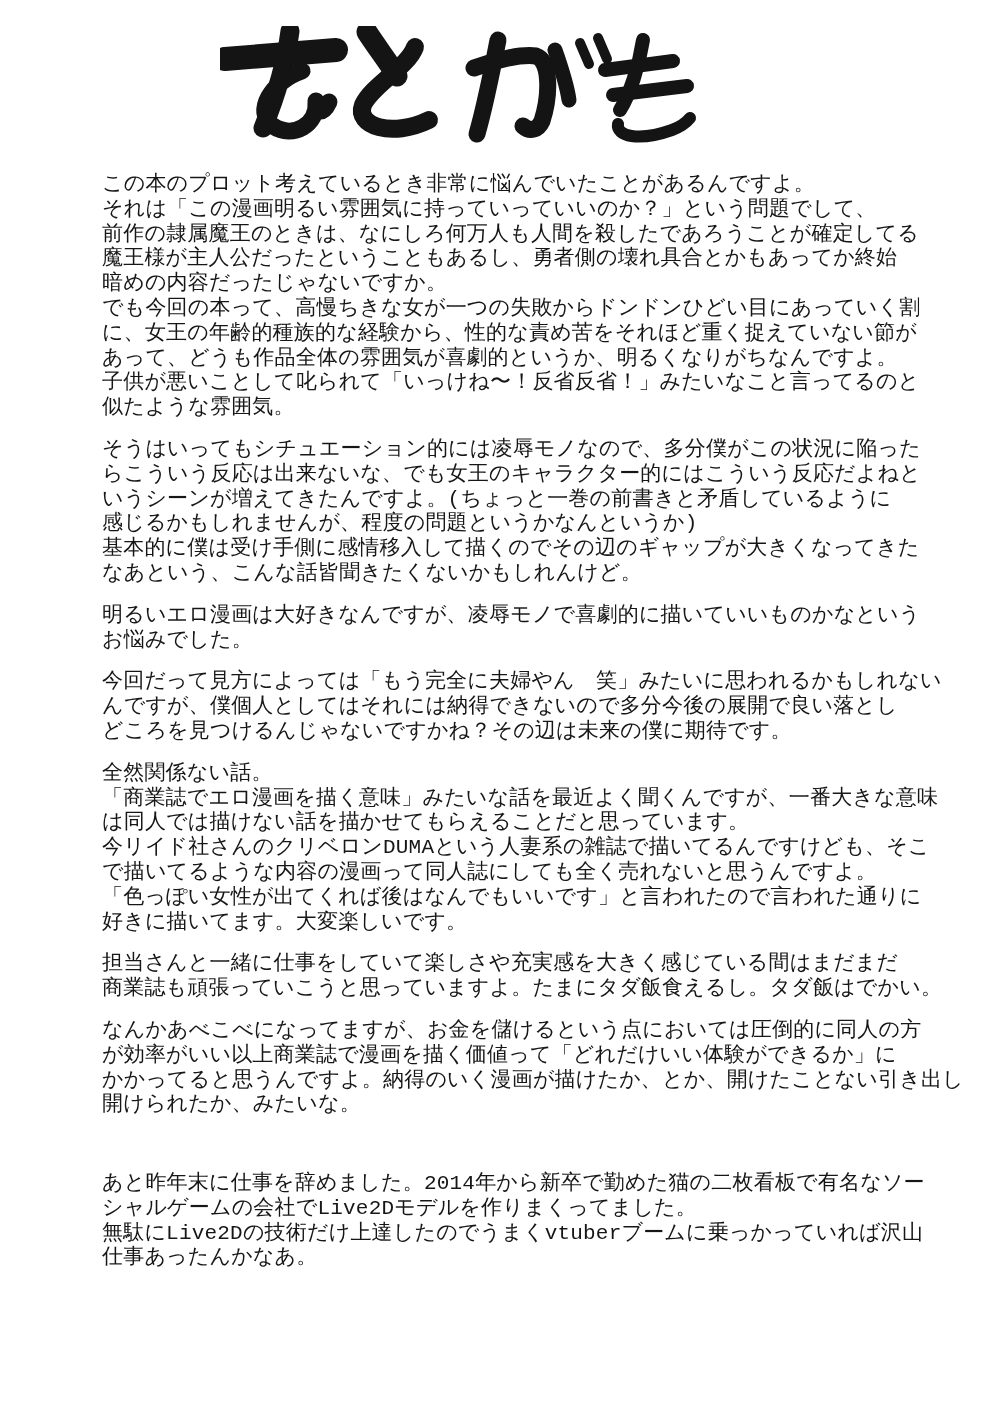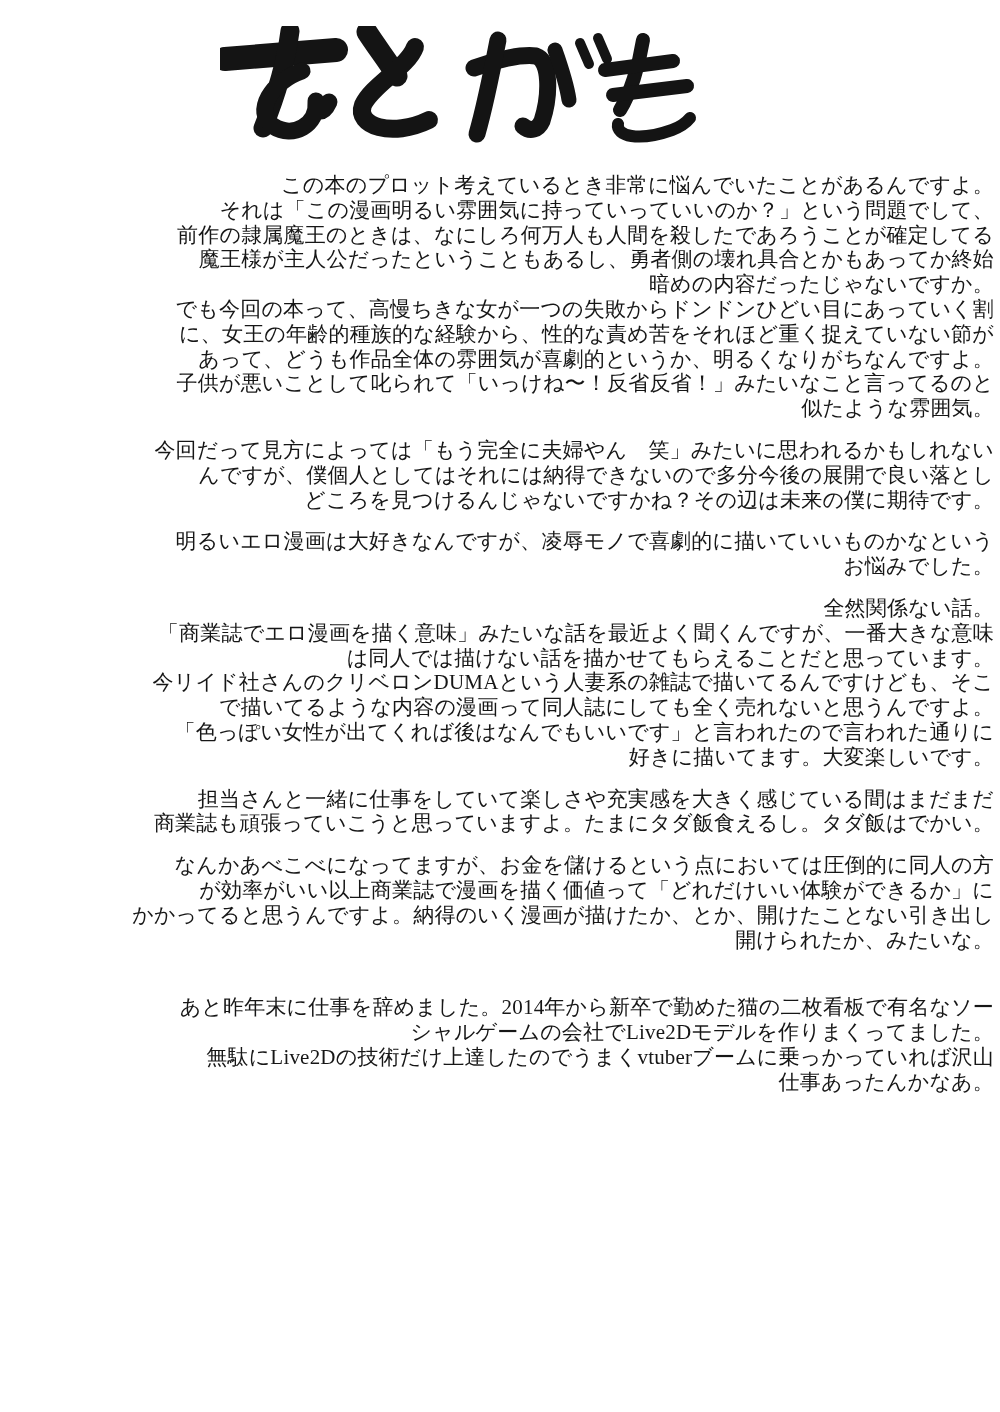--- a/index.html
+++ b/index.html
@@ -2,22 +2,21 @@
 <html><head>
 <meta charset="utf-8">
 <style>
   html,body{margin:0;padding:0;background:#e8e8e8;}
   .page{
     position:relative;
     width:1000px;height:1412px;
     margin:0 auto;
     background:#ffffff;
     overflow:hidden;
-    font-family:Liberation Serif, serif;
-    text-align:right;
+    font-family:Liberation Mono, monospace;
   }
   .title-wrap{
     position:absolute;left:220px;top:26px;width:480px;height:124px;
   }
   .title-wrap svg{display:block;width:100%;height:100%;}
   .title-stroke{fill:none;stroke:#141414;stroke-linecap:round;stroke-linejoin:round;}
   .sr-only{
     position:absolute;width:1px;height:1px;overflow:hidden;
     clip:rect(0 0 0 0);white-space:nowrap;
   }
@@ -25,21 +24,21 @@
     position:absolute;left:102px;top:173px;width:892px;
     font-size:21px;line-height:24.8px;color:#161616;
     letter-spacing:0.2px;
   }
   .body-text p{
     margin:17px 0 0 0;
     white-space:pre-line;
   }
   .body-text p.first{margin-top:0;}
   .body-text p.gap-xl{}
-  .body-text p.gap-xxl{margin-top:43px;}
+  .body-text p.gap-xxl{margin-top:54px;}
 </style>
 </head>
 <body>
 
 <div class="page">
 
   <div class="title-wrap">
     <span class="sr-only">あとがき</span>
     <svg viewBox="0 0 480 124" aria-hidden="true">
 
@@ -75,25 +74,31 @@
     <p class="first">この本のプロット考えているとき非常に悩んでいたことがあるんですよ。
 それは「この漫画明るい雰囲気に持っていっていいのか？」という問題でして、
 前作の隷属魔王のときは、なにしろ何万人も人間を殺したであろうことが確定してる
 魔王様が主人公だったということもあるし、勇者側の壊れ具合とかもあってか終始
 暗めの内容だったじゃないですか。
 でも今回の本って、高慢ちきな女が一つの失敗からドンドンひどい目にあっていく割
 に、女王の年齢的種族的な経験から、性的な責め苦をそれほど重く捉えていない節が
 あって、どうも作品全体の雰囲気が喜劇的というか、明るくなりがちなんですよ。
 子供が悪いことして叱られて「いっけね〜！反省反省！」みたいなこと言ってるのと
 似たような雰囲気。</p>
+    <p>そうはいってもシチュエーション的には凌辱モノなので、多分僕がこの状況に陥った
+らこういう反応は出来ないな、でも女王のキャラクター的にはこういう反応だよねと
+いうシーンが増えてきたんですよ。(ちょっと一巻の前書きと矛盾しているように
+感じるかもしれませんが、程度の問題というかなんというか)
+基本的に僕は受け手側に感情移入して描くのでその辺のギャップが大きくなってきた
+なあという、こんな話皆聞きたくないかもしれんけど。</p>
+    <p>明るいエロ漫画は大好きなんですが、凌辱モノで喜劇的に描いていいものかなという
+お悩みでした。</p>
     <p>今回だって見方によっては「もう完全に夫婦やん　笑」みたいに思われるかもしれない
 んですが、僕個人としてはそれには納得できないので多分今後の展開で良い落とし
 どころを見つけるんじゃないですかね？その辺は未来の僕に期待です。</p>
-    <p>明るいエロ漫画は大好きなんですが、凌辱モノで喜劇的に描いていいものかなという
-お悩みでした。</p>
     <p class="gap-xl">全然関係ない話。
 「商業誌でエロ漫画を描く意味」みたいな話を最近よく聞くんですが、一番大きな意味
 は同人では描けない話を描かせてもらえることだと思っています。
 今リイド社さんのクリベロンDUMAという人妻系の雑誌で描いてるんですけども、そこ
 で描いてるような内容の漫画って同人誌にしても全く売れないと思うんですよ。
 「色っぽい女性が出てくれば後はなんでもいいです」と言われたので言われた通りに
 好きに描いてます。大変楽しいです。</p>
     <p>担当さんと一緒に仕事をしていて楽しさや充実感を大きく感じている間はまだまだ
 商業誌も頑張っていこうと思っていますよ。たまにタダ飯食えるし。タダ飯はでかい。</p>
     <p>なんかあべこべになってますが、お金を儲けるという点においては圧倒的に同人の方

